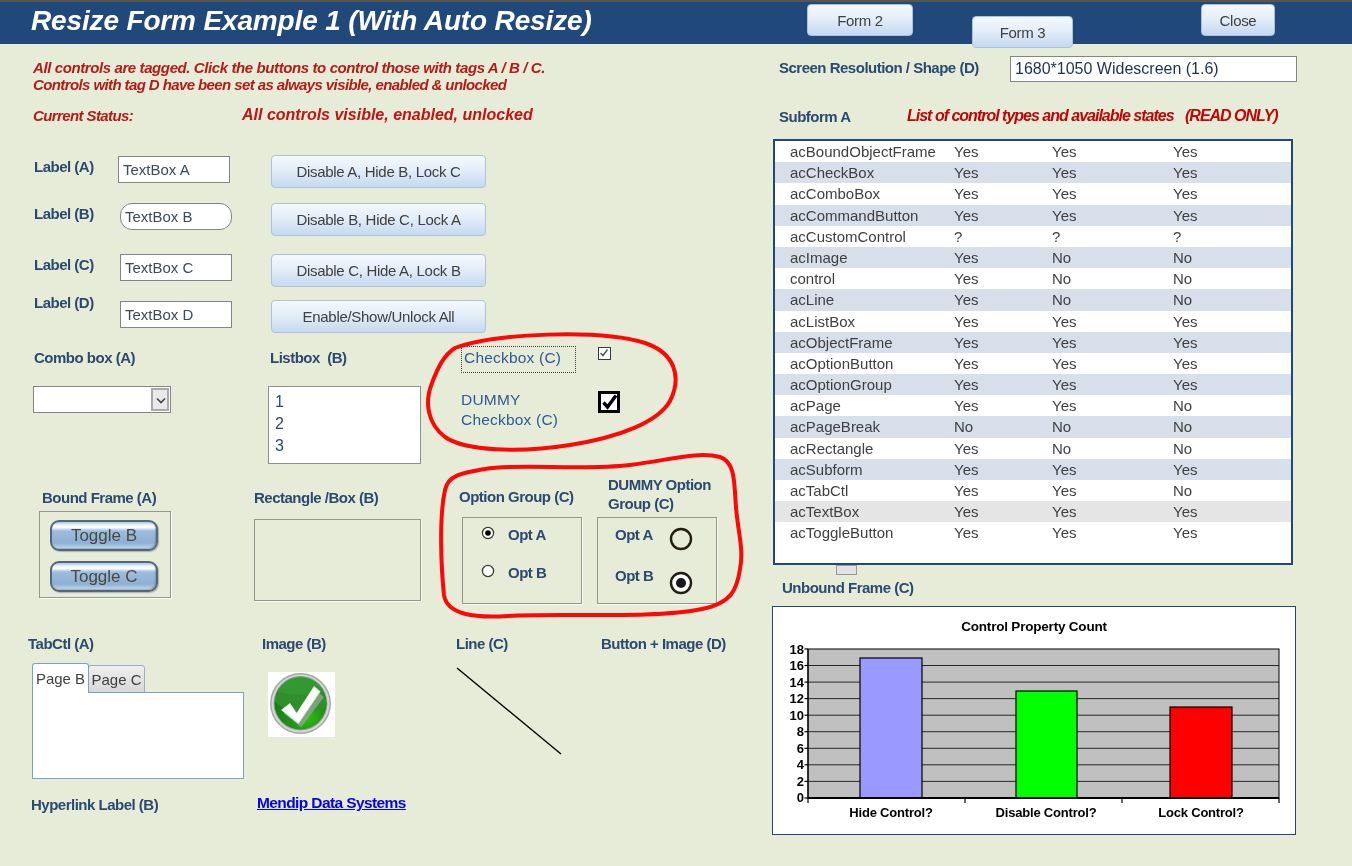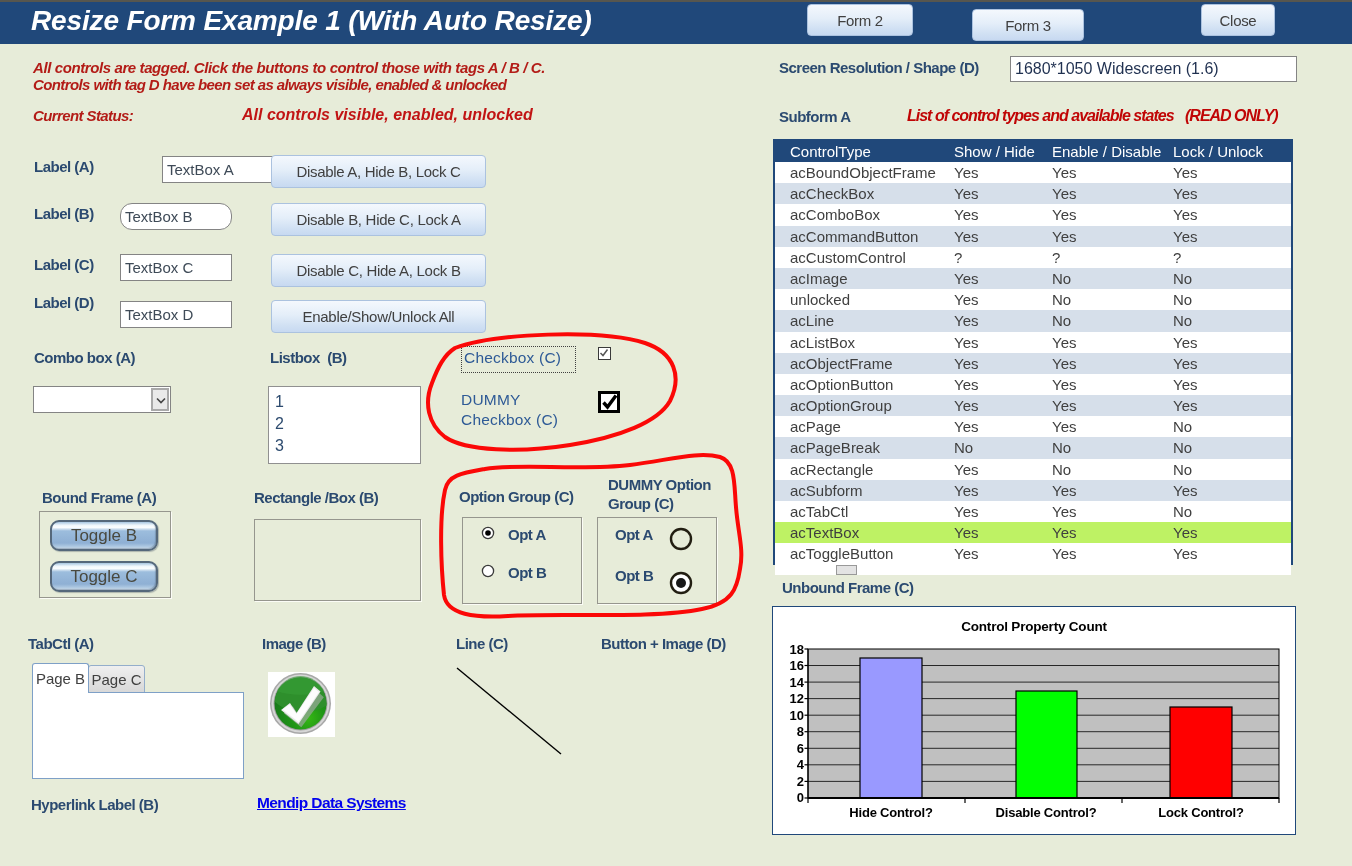--- a/index.html
+++ b/index.html
@@ -13,33 +13,33 @@
 .gbox{position:absolute;border:1px solid #96968E;box-shadow:1px 1px 0 #FBFCF6;box-sizing:border-box;}
 </style>
 </head>
 <body>
 <div id="page">
 
 <div class="abs" style="left:0;top:0;width:1352px;height:2px;background:#57564E;"></div>
 <div class="abs" style="left:0;top:2px;width:1352px;height:42px;background:#20487A;"></div>
 <div class="abs" style="left:31px;top:5px;color:#fff;font-size:28px;font-weight:bold;font-style:italic;letter-spacing:-0.15px;white-space:nowrap;">Resize Form Example 1 (With Auto Resize)</div>
 <div class="btn" style="left:807px;top:4px;width:106px;height:32px;">Form 2</div>
-<div class="btn" style="left:972px;top:9px;width:112px;height:32px;">Form 3</div>
+<div class="btn" style="left:972px;top:16px;width:101px;height:32px;">Form 3</div>
 <div class="btn" style="left:1201px;top:4px;width:74px;height:32px;">Close</div>
 
 <div class="redtx" style="left:33px;top:59px;font-size:15px;letter-spacing:-0.4px;">All controls are tagged. Click the buttons to control those with tags A / B / C.</div>
 <div class="redtx" style="left:33px;top:76px;font-size:15px;">Controls with tag D have been set as always visible, enabled &amp; unlocked</div>
 <div class="redtx" style="left:33px;top:107px;font-size:15px;">Current Status:</div>
 <div class="redtx" style="left:242px;top:106px;font-size:16px;letter-spacing:0px;color:#C11414;">All controls visible, enabled, unlocked</div>
 
 <div class="lbl" style="left:34px;top:158px;">Label (A)</div>
 <div class="lbl" style="left:34px;top:205px;">Label (B)</div>
 <div class="lbl" style="left:34px;top:256px;">Label (C)</div>
 <div class="lbl" style="left:34px;top:294px;">Label (D)</div>
-<div class="tbx" style="left:118px;top:156px;width:112px;height:27px;margin-left:44px;">TextBox A</div>
+<div class="tbx" style="left:118px;top:156px;width:112px;height:27px;">TextBox A</div>
 <div class="tbx" style="left:120px;top:203px;width:112px;height:27px;border-radius:12px;">TextBox B</div>
 <div class="tbx" style="left:120px;top:254px;width:112px;height:27px;">TextBox C</div>
 <div class="tbx" style="left:120px;top:301px;width:112px;height:27px;">TextBox D</div>
 
 <div class="btn" style="left:271px;top:203px;width:215px;height:33px;">Disable B, Hide C, Lock A</div>
 <div class="btn" style="left:271px;top:155px;width:215px;height:33px;">Disable A, Hide B, Lock C</div>
 <div class="btn" style="left:271px;top:254px;width:215px;height:33px;">Disable C, Hide A, Lock B</div>
 <div class="btn" style="left:271px;top:300px;width:215px;height:33px;">Enable/Show/Unlock All</div>
 
 <div class="lbl" style="left:34px;top:349px;">Combo box (A)</div>
@@ -147,26 +147,20 @@
 <div class="lbl" style="left:31px;top:796px;">Hyperlink Label (B)</div>
 <div class="abs" style="left:257px;top:794px;color:#0202EE;font-weight:bold;font-size:15.5px;letter-spacing:-0.6px;text-decoration:underline;">Mendip Data Systems</div>
 
 <div class="lbl" style="left:779px;top:59px;">Screen Resolution / Shape (D)</div>
 <div class="tbx" style="left:1010px;top:56px;width:287px;height:26px;color:#1F3050;font-size:16px;">1680*1050 Widescreen (1.6)</div>
 <div class="lbl" style="left:779px;top:108px;">Subform A</div>
 <div class="redtx" style="left:907px;top:107px;font-size:16px;letter-spacing:-1px;color:#C00505;">List of control types and available states</div>
 <div class="redtx" style="left:1185px;top:107px;font-size:16px;letter-spacing:-1px;color:#C00505;">(READ ONLY)</div>
 
 <div class="abs" id="tbl" style="left:773px;top:139px;width:520px;height:426px;background:#fff;border:2px solid #20487A;box-sizing:border-box;font-size:15px;color:#3F3F3F;">
-      <div style="height:21px;background:#20487A;color:#fff;position:relative;">
-        <span style="position:absolute;left:15px;top:2px;">ControlType</span>
-        <span style="position:absolute;left:179px;top:2px;">Show / Hide</span>
-        <span style="position:absolute;left:277px;top:2px;">Enable / Disable</span>
-        <span style="position:absolute;left:398px;top:2px;">Lock / Unlock</span>
-      </div>
       <div style="height:21.2px;background:#FFFFFF;position:relative;">
         <span style="position:absolute;left:15px;top:2px;">acBoundObjectFrame</span>
         <span style="position:absolute;left:179px;top:2px;">Yes</span>
         <span style="position:absolute;left:277px;top:2px;">Yes</span>
         <span style="position:absolute;left:398px;top:2px;">Yes</span>
       </div>
       <div style="height:21.2px;background:#D6DFEA;position:relative;">
         <span style="position:absolute;left:15px;top:2px;">acCheckBox</span>
         <span style="position:absolute;left:179px;top:2px;">Yes</span>
         <span style="position:absolute;left:277px;top:2px;">Yes</span>
@@ -190,21 +184,21 @@
         <span style="position:absolute;left:277px;top:2px;">?</span>
         <span style="position:absolute;left:398px;top:2px;">?</span>
       </div>
       <div style="height:21.2px;background:#D6DFEA;position:relative;">
         <span style="position:absolute;left:15px;top:2px;">acImage</span>
         <span style="position:absolute;left:179px;top:2px;">Yes</span>
         <span style="position:absolute;left:277px;top:2px;">No</span>
         <span style="position:absolute;left:398px;top:2px;">No</span>
       </div>
       <div style="height:21.2px;background:#FFFFFF;position:relative;">
-        <span style="position:absolute;left:15px;top:2px;">unlocked</span>
+        <span style="position:absolute;left:15px;top:2px;">control</span>
         <span style="position:absolute;left:179px;top:2px;">Yes</span>
         <span style="position:absolute;left:277px;top:2px;">No</span>
         <span style="position:absolute;left:398px;top:2px;">No</span>
       </div>
       <div style="height:21.2px;background:#D6DFEA;position:relative;">
         <span style="position:absolute;left:15px;top:2px;">acLine</span>
         <span style="position:absolute;left:179px;top:2px;">Yes</span>
         <span style="position:absolute;left:277px;top:2px;">No</span>
         <span style="position:absolute;left:398px;top:2px;">No</span>
       </div>
@@ -255,21 +249,21 @@
         <span style="position:absolute;left:179px;top:2px;">Yes</span>
         <span style="position:absolute;left:277px;top:2px;">Yes</span>
         <span style="position:absolute;left:398px;top:2px;">Yes</span>
       </div>
       <div style="height:21.2px;background:#FFFFFF;position:relative;">
         <span style="position:absolute;left:15px;top:2px;">acTabCtl</span>
         <span style="position:absolute;left:179px;top:2px;">Yes</span>
         <span style="position:absolute;left:277px;top:2px;">Yes</span>
         <span style="position:absolute;left:398px;top:2px;">No</span>
       </div>
-      <div style="height:21.2px;background:#bef264;position:relative;">
+      <div style="height:21.2px;background:#e5e5e5;position:relative;">
         <span style="position:absolute;left:15px;top:2px;">acTextBox</span>
         <span style="position:absolute;left:179px;top:2px;">Yes</span>
         <span style="position:absolute;left:277px;top:2px;">Yes</span>
         <span style="position:absolute;left:398px;top:2px;">Yes</span>
       </div>
       <div style="height:32px;background:#FFFFFF;position:relative;">
         <span style="position:absolute;left:15px;top:2px;">acToggleButton</span>
         <span style="position:absolute;left:179px;top:2px;">Yes</span>
         <span style="position:absolute;left:277px;top:2px;">Yes</span>
         <span style="position:absolute;left:398px;top:2px;">Yes</span>

